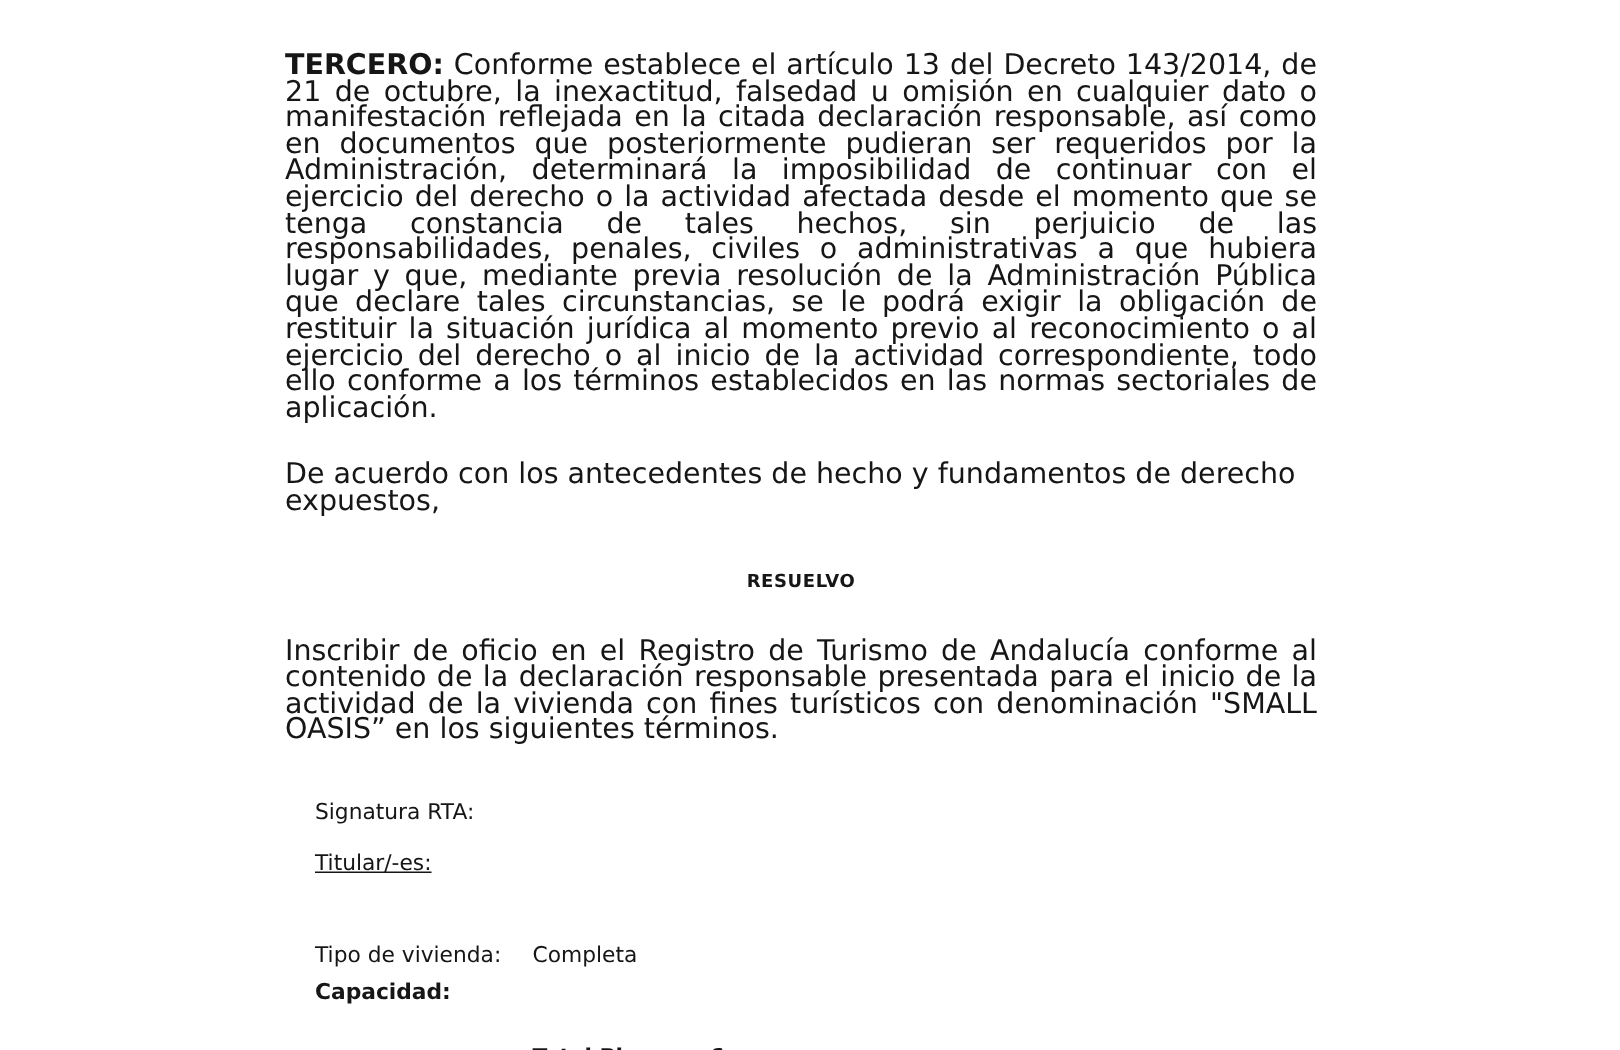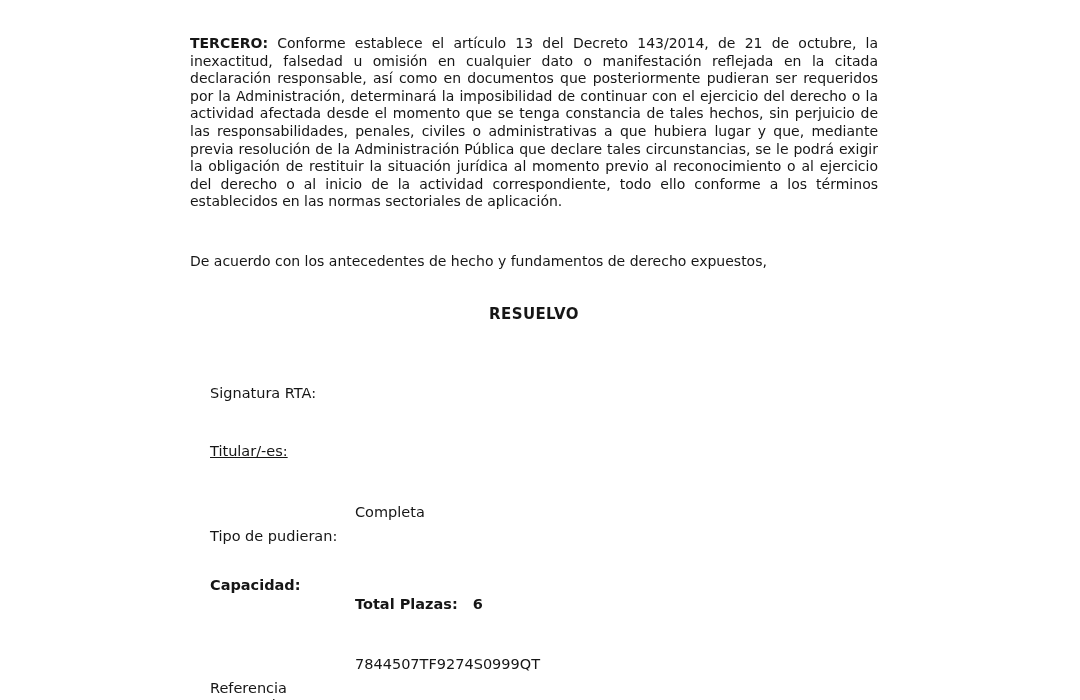--- a/index.html
+++ b/index.html
@@ -13,35 +13,35 @@
     color: #161616;
   }
   .page {
     position: absolute;
     left: 190px;
     top: 35px;
     width: 688px;
   }
   .para {
     margin: 0;
-    font-size: 14px;
+    font-size: 19px;
     line-height: 17.6px;
   }
   .justify {
     text-align: justify;
   }
   .para strong {
     font-weight: 700;
   }
   .para-acuerdo {
-    margin-top: 42px;
+    margin-top: 27px;
   }
   .heading-resuelvo {
     margin: 34px 0 0 0;
-    font-size: 15px;
+    font-size: 12px;
     line-height: 18px;
     font-weight: 700;
     text-align: center;
     letter-spacing: 0.4px;
   }
   .para-inscribir {
     margin-top: 30px;
   }
   .fields {
     margin-top: 38px;
@@ -50,21 +50,20 @@
   }
   .frow {
     display: grid;
     grid-template-columns: 140px 1fr;
     column-gap: 5px;
     padding-left: 20px;
     align-items: start;
   }
   .flabel {
     white-space: normal;
-    margin-top: 24px;
   }
   .fvalue {
     white-space: pre;
   }
   .fvalue .vline + .vline {
     margin-top: 0;
     margin-left: 48px;
   }
   .gap-md { margin-top: 17px; text-decoration: underline; }
   .gap-lg { margin-top: 43px; }
@@ -78,33 +77,34 @@
 <body>
 
 <div class="page">
 
   <p class="para justify"><strong>TERCERO:</strong> <span>Conforme establece el artículo 13 del Decreto 143/2014, de 21 de octubre, la inexactitud, falsedad u omisión en cualquier dato o manifestación reflejada en la citada declaración responsable, así como en documentos que posteriormente pudieran ser requeridos por la Administración, determinará la imposibilidad de continuar con el ejercicio del derecho o la actividad afectada desde el momento que se tenga constancia de tales hechos, sin perjuicio de las responsabilidades, penales, civiles o administrativas a que hubiera lugar y que, mediante previa resolución de la Administración Pública que declare tales circunstancias, se le podrá exigir la obligación de restituir la situación jurídica al momento previo al reconocimiento o al ejercicio del derecho o al inicio de la actividad correspondiente, todo ello conforme a los términos establecidos en las normas sectoriales de aplicación.</span></p>
 
   <p class="para para-acuerdo">De acuerdo con los antecedentes de hecho y fundamentos de derecho expuestos,</p>
 
   <h3 class="heading-resuelvo">RESUELVO</h3>
 
+  <p class="para justify para-inscribir">Inscribir de oficio en el Registro de Turismo de Andalucía conforme al contenido de la declaración responsable presentada para el inicio de la actividad de la vivienda con fines turísticos  con denominación "SMALL OASIS” en los siguientes términos.</p>
 
   <div class="fields">
 
     <div class="frow">
       <div class="flabel">Signatura RTA:</div>
     </div>
 
     <div class="frow gap-md">
       <div class="flabel">Titular/-es:</div>
     </div>
 
     <div class="frow gap-lg">
-      <div class="flabel">Tipo de pudieran:</div>
+      <div class="flabel">Tipo de vivienda:</div>
       <div class="fvalue">Completa</div>
     </div>
 
     <div class="frow gap-sm">
       <div class="flabel">Capacidad:</div>
       <div class="fvalue">
         <div class="vline sub-line">Total Plazas:   6</div>
       </div>
     </div>
 

